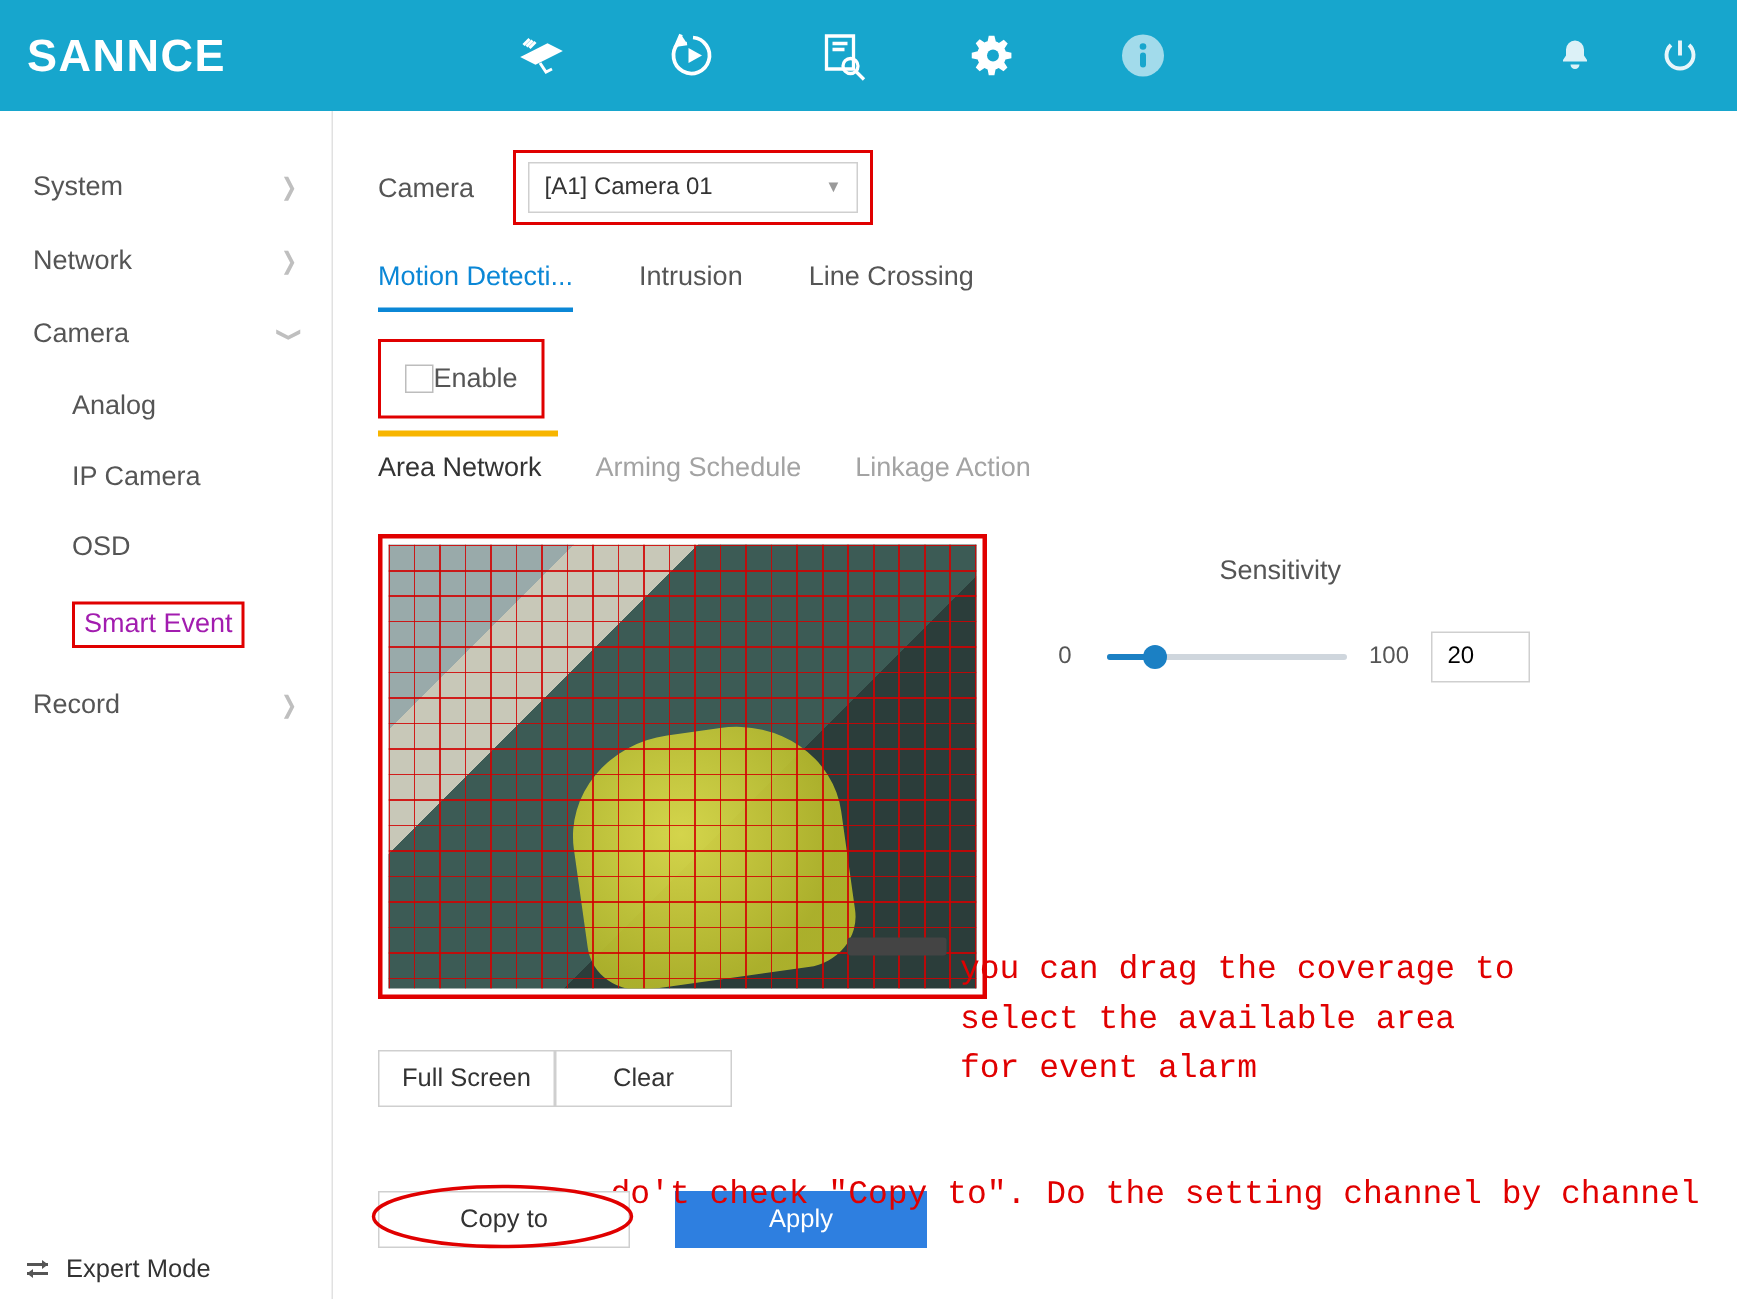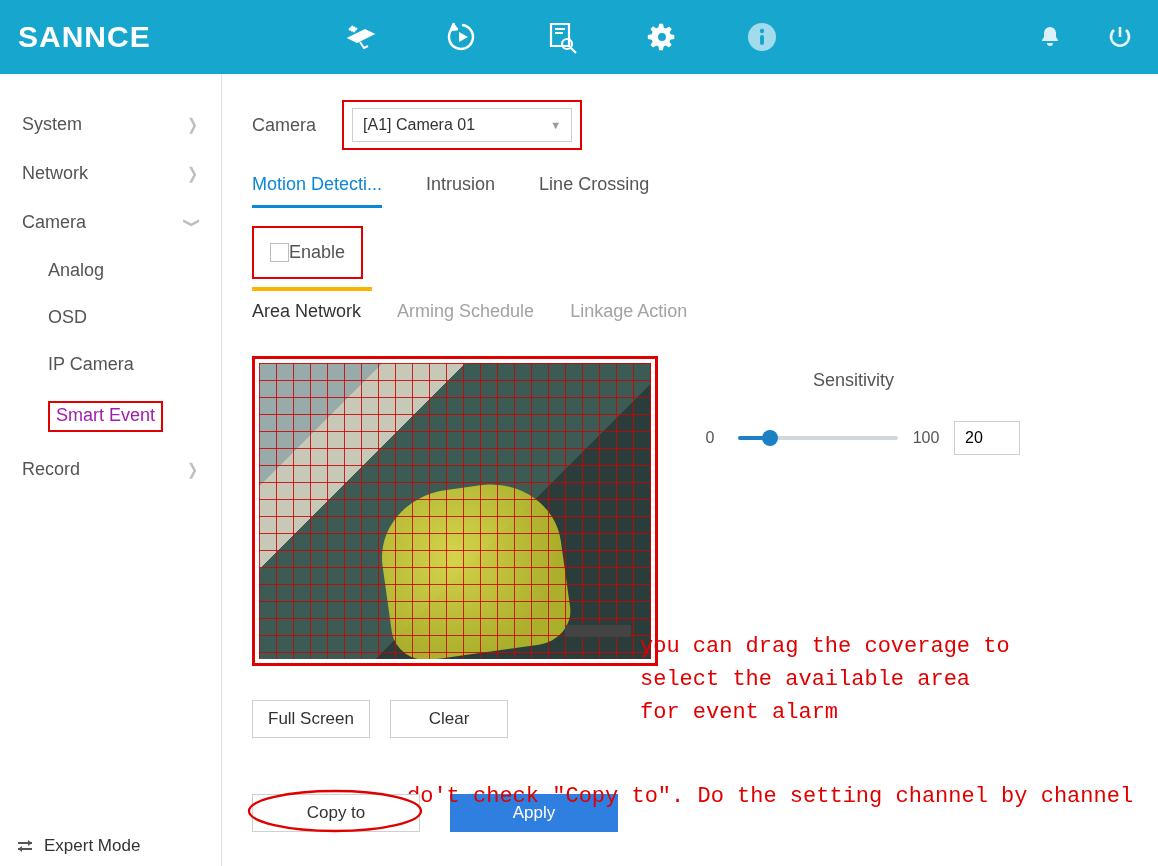--- a/index.html
+++ b/index.html
@@ -109,21 +109,21 @@
   .slider .track { position: absolute; top: 50%; transform: translateY(-50%); width: 100%; height: 4px; background: #cfd6dd; border-radius: 3px; }
   .slider .fill { position: absolute; top: 50%; transform: translateY(-50%); left: 0; width: 20%; height: 4px; background: #1b80c4; border-radius: 3px; }
   .slider .thumb { position: absolute; top: 50%; left: 20%; transform: translate(-50%, -50%); width: 16px; height: 16px; background: #1b80c4; border-radius: 50%; cursor: pointer; }
   .sens-input { width: 66px; height: 34px; border: 1px solid #cfcfcf; text-align: left; padding: 0 10px; font-size: 16px; }
   
   .annot1 {
     position: absolute; left: 418px; top: 556px; width: 380px;
     color: #e00000; font-family: "Courier New", monospace; font-size: 22px; line-height: 1.5;
   }
   
-  .btnrow { display: flex; gap: 20px; margin-top: 34px; }
+  .btnrow { display: flex; margin-top: 34px; }
   .btn {
     min-width: 118px; height: 38px; border: 1px solid #cfcfcf; background: #fff;
     display: flex; align-items: center; justify-content: center; font-size: 17px; color: #333; cursor: pointer;
   }
   
   .annot2 {
     position: absolute; left: 185px; top: 710px;
     color: #e00000; font-family: "Courier New", monospace; font-size: 22px;
   }
   
@@ -213,24 +213,24 @@
 
     <div class="side-item">
       <span>Camera</span>
       <span class="chev" style="transform: rotate(90deg) scaleX(0.8); display:inline-block;">❯</span>
     </div>
 
     <div class="side-child">
       <span>Analog</span>
     </div>
     <div class="side-child">
+      <span>IP Camera</span>
+    </div>
+    <div class="side-child">
       <span>OSD</span>
-    </div>
-    <div class="side-child">
-      <span>IP Camera</span>
     </div>
     <div class="side-child active">
       <span class="redbox-side">
         <span>Smart Event</span>
       </span>
     </div>
 
     <div class="side-item">
       <span>Record</span>
       <span class="chev">❯</span>

